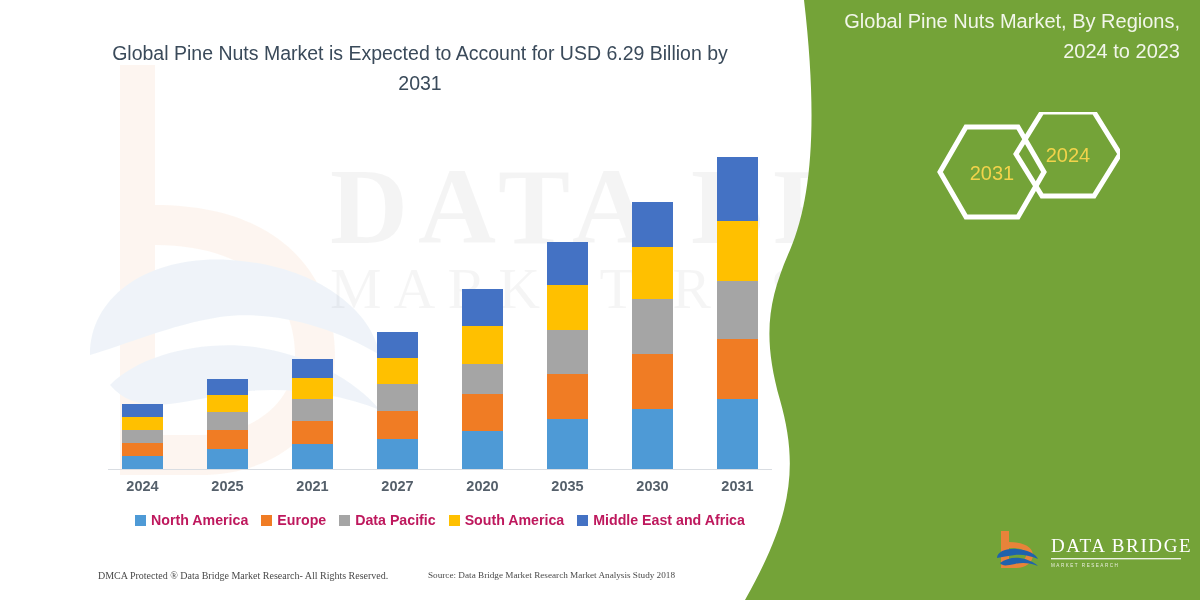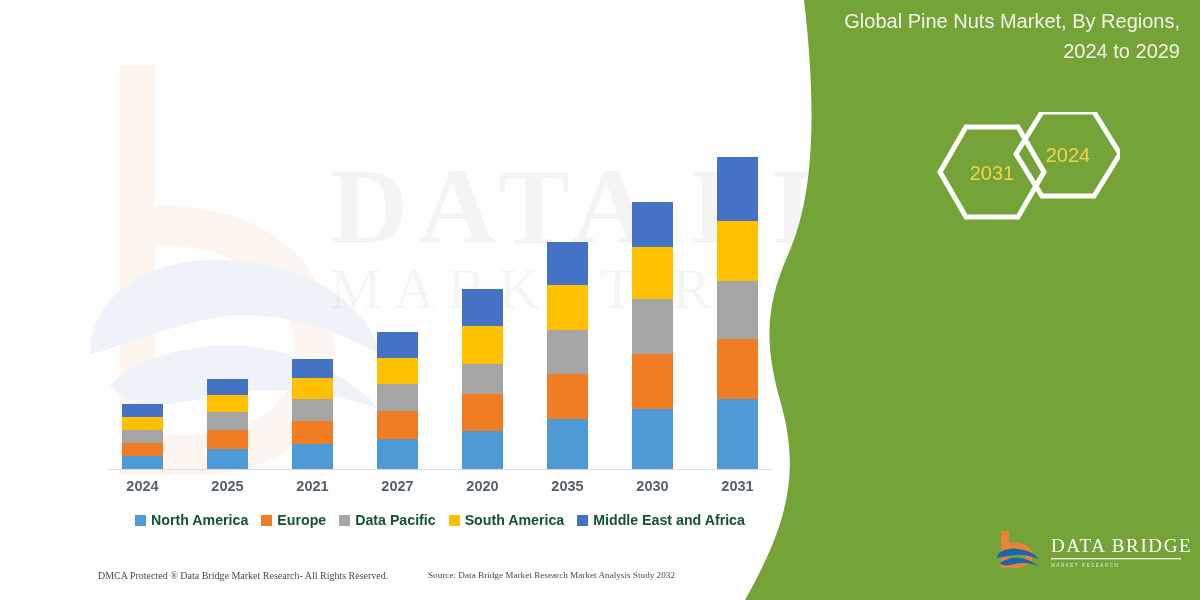--- a/index.html
+++ b/index.html
@@ -34,21 +34,21 @@
 
   .xlabels{position:absolute;left:100px;top:478px;width:680px;display:flex;
     justify-content:space-around;}
   .xlabel{width:41px;text-align:center;font-size:14.5px;font-weight:700;color:#55606b;}
 
   
   .legend{position:absolute;left:100px;top:512px;width:680px;display:flex;
     justify-content:center;align-items:center;gap:13px;}
   .legend-item{display:flex;align-items:center;gap:5px;}
   .legend-swatch{width:11px;height:11px;flex:0 0 auto;}
-  .legend-label{font-size:14.2px;font-weight:700;color:#14532d;white-space:nowrap;}
+  .legend-label{font-size:14.2px;font-weight:700;color:#be185d;white-space:nowrap;}
 
   
   .footer-left{position:absolute;left:98px;top:570px;font-size:10px;color:#4a4a4a;
     font-family:"Liberation Serif",serif;white-space:nowrap;}
   .footer-right{position:absolute;left:428px;top:570px;font-size:9.2px;color:#4a4a4a;
     font-family:"Liberation Serif",serif;white-space:nowrap;}
 
   
   .panel-title{position:absolute;left:818px;top:6px;width:362px;text-align:right;
     font-size:20px;color:#f2f6ea;line-height:1.5;font-weight:400;}
@@ -83,20 +83,21 @@
   <div class="wm-text">DATA BRIDGE</div>
   <div class="wm-text2">MARKET RESEARCH</div>
 
   <div class="green-panel">
     <svg viewBox="0 0 1200 600" preserveAspectRatio="none">
       <path d="M804 0 L1200 0 L1200 600 L745 600 C790 520 800 470 780 400
                C762 336 768 300 790 250 C812 198 818 120 804 0 Z" fill="#74A338"></path>
     </svg>
   </div>
 
+  <div class="chart-title">Global Pine Nuts Market is Expected to Account for USD 6.29 Billion by 2031</div>
 
   <div class="chart">
     <div class="axis-line"></div>
     <div class="bars" id="bars">
         <div class="bar">
           <div class="seg" title="Middle East and Africa 2024" style="height: 13px; background: rgb(68, 114, 196);"></div>
           <div class="seg" title="South America 2024" style="height: 13px; background: rgb(255, 192, 0);"></div>
           <div class="seg" title="Asia Pacific 2024" style="height: 13px; background: rgb(165, 165, 165);"></div>
           <div class="seg" title="Europe 2024" style="height: 13px; background: rgb(240, 124, 36);"></div>
           <div class="seg" title="North America 2024" style="height: 13px; background: rgb(78, 154, 214);"></div>
@@ -181,23 +182,23 @@
         <span class="legend-swatch" style="background: rgb(255, 192, 0);"></span>
         <span class="legend-label">South America</span>
       </div>
       <div class="legend-item">
         <span class="legend-swatch" style="background: rgb(68, 114, 196);"></span>
         <span class="legend-label">Middle East and Africa</span>
       </div>
     </div>
 
   <div class="footer-left">DMCA Protected ® Data Bridge Market Research-  All Rights Reserved.</div>
-  <div class="footer-right">Source: Data Bridge Market Research  Market Analysis Study 2032</div>
-
-  <div class="panel-title">Global Pine Nuts Market, By Regions, 2024 to 2029</div>
+  <div class="footer-right">Source: Data Bridge Market Research  Market Analysis Study 2018</div>
+
+  <div class="panel-title">Global Pine Nuts Market, By Regions, 2024 to 2023</div>
 
   <div class="hexwrap">
     <svg viewBox="0 0 200 118" width="200" height="118">
       <polygon points="20,60 46,15 98,15 124,60 98,105 46,105" fill="none" stroke="#ffffff" stroke-width="5"></polygon>
       <polygon points="96,42 122,0 174,0 200,42 174,84 122,84" fill="none" stroke="#ffffff" stroke-width="5"></polygon>
       <text class="hex-text" id="hexL" x="72" y="68" text-anchor="middle">2031</text>
       <text class="hex-text" id="hexR" x="148" y="50" text-anchor="middle">2024</text>
     </svg>
   </div>
 

